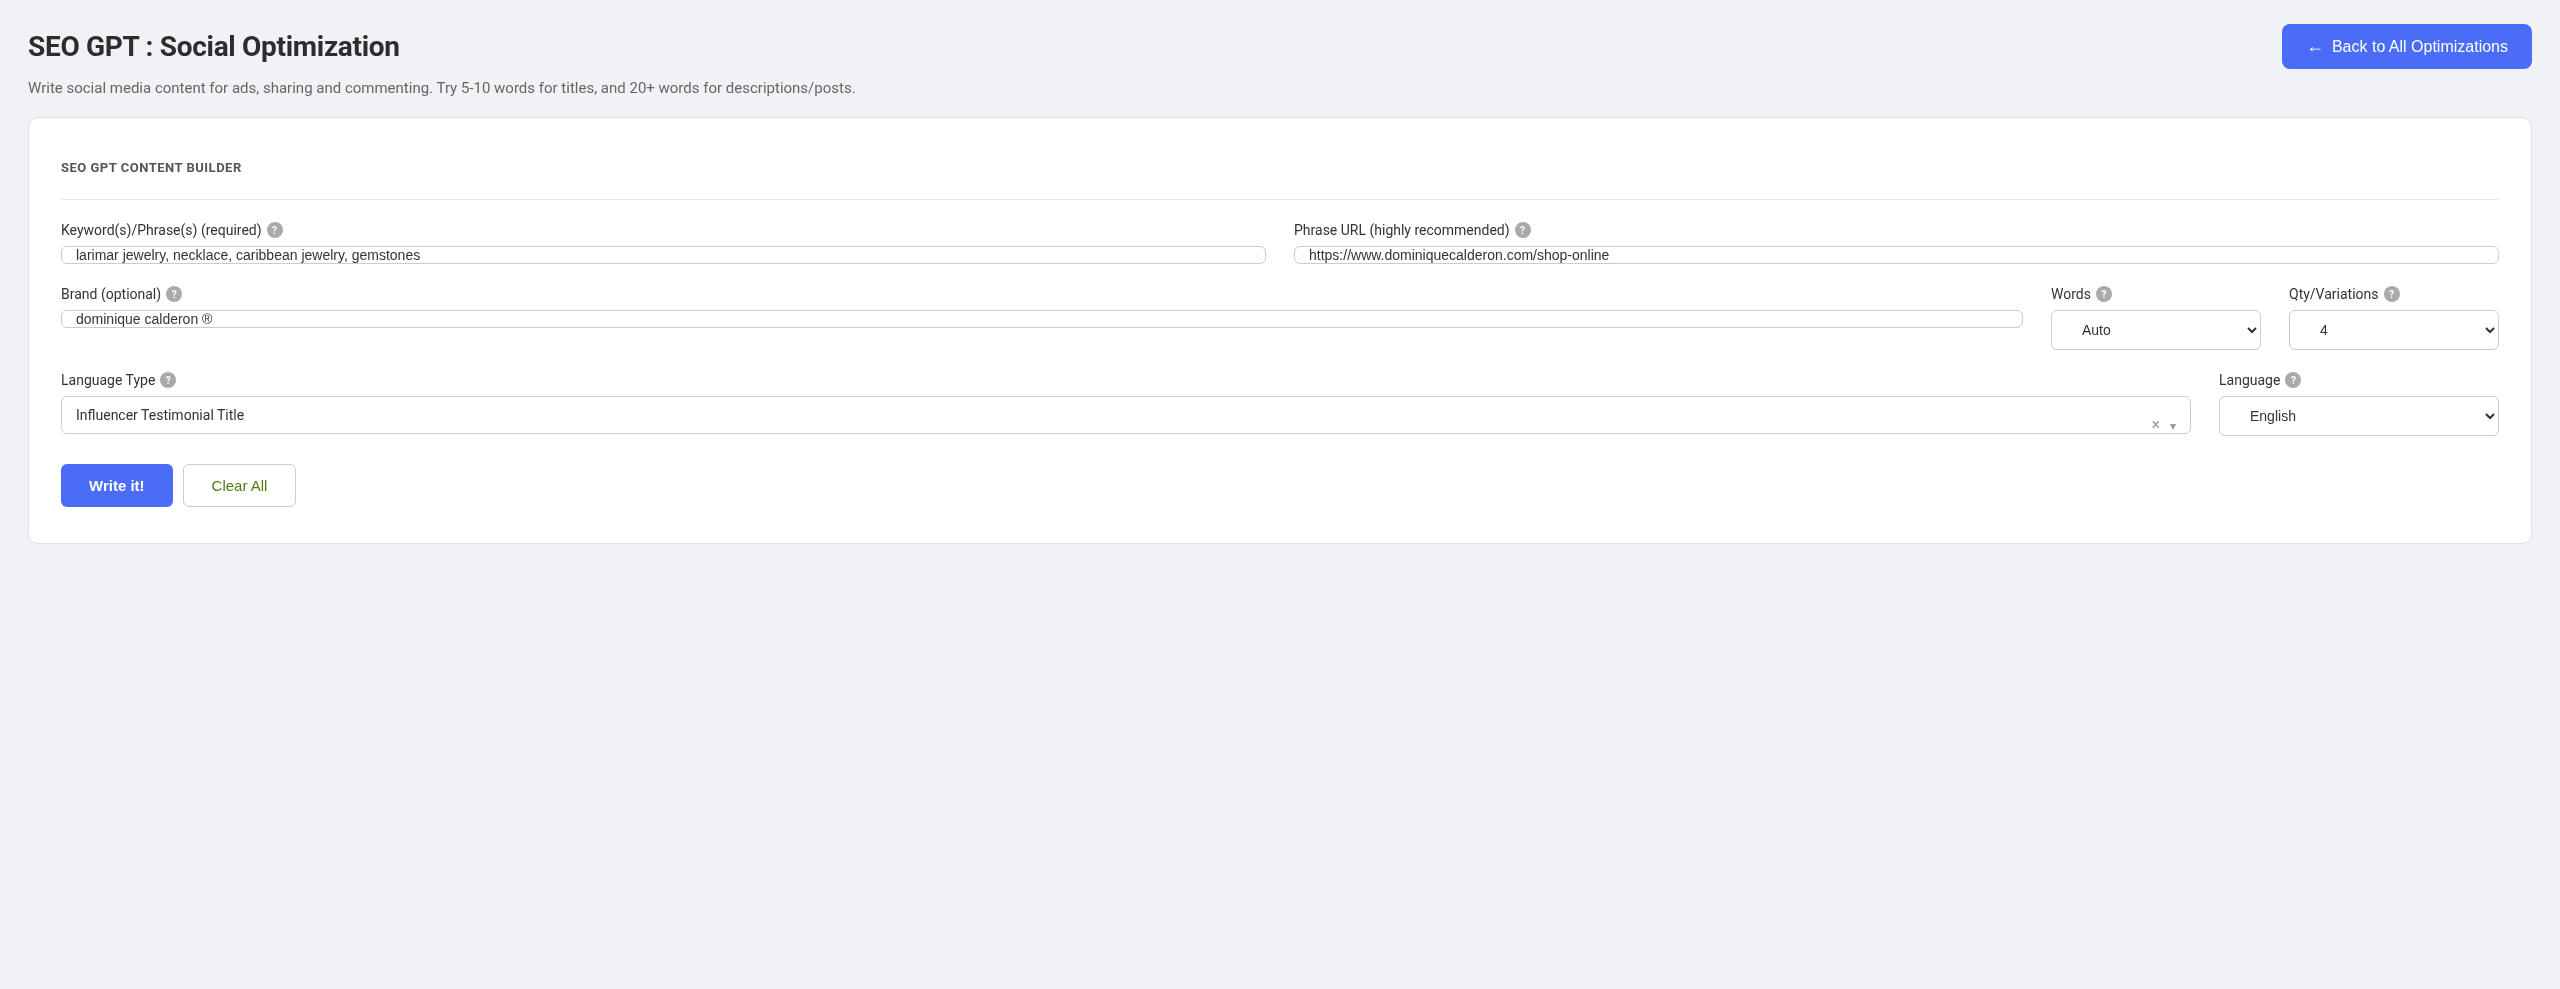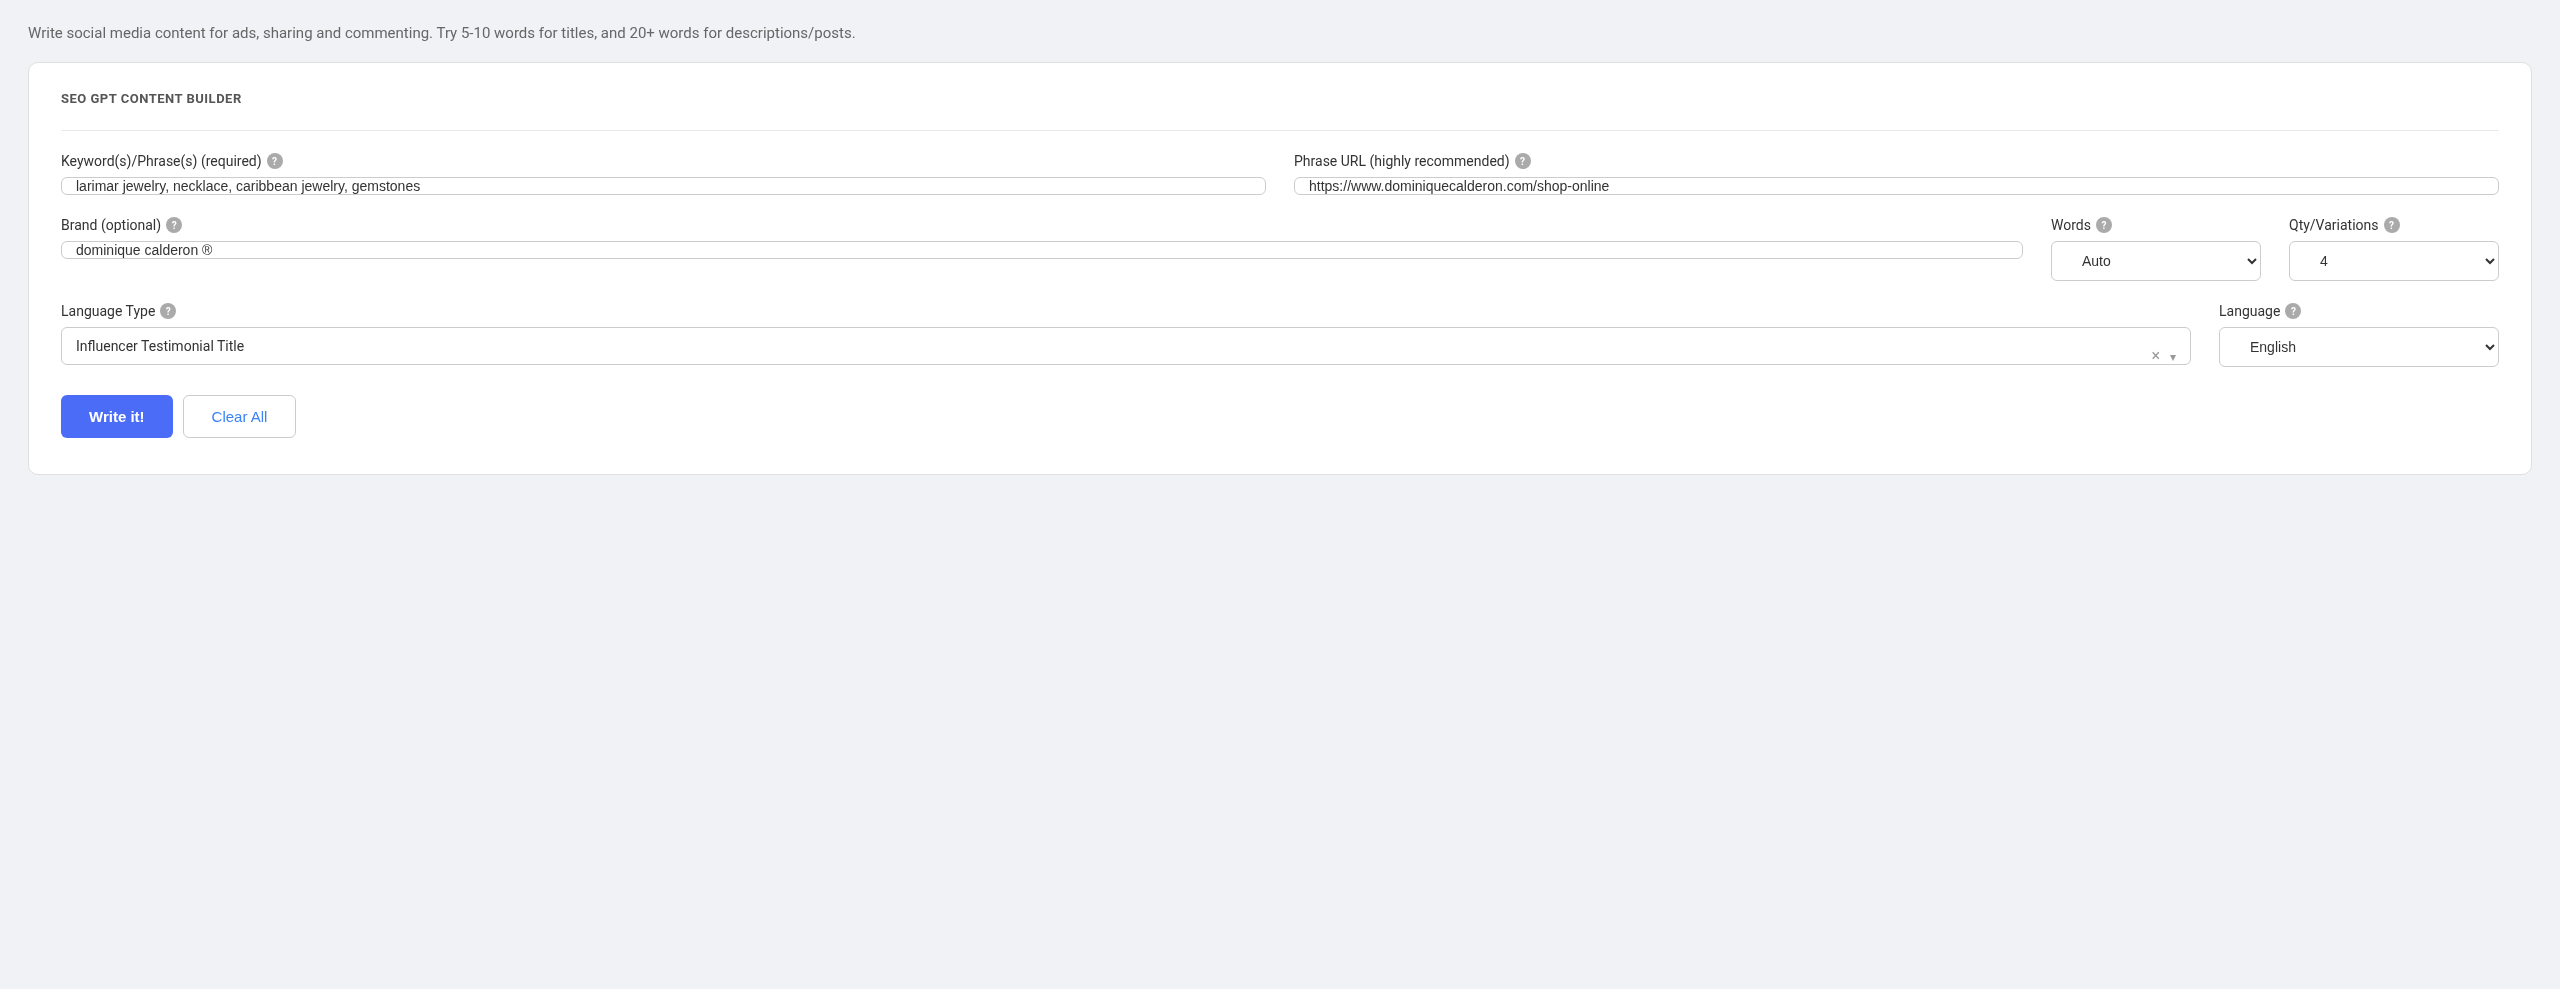--- a/index.html
+++ b/index.html
@@ -66,20 +66,21 @@
       padding: 28px 32px 36px;
     }
 
     .card-section-title {
       font-size: 13px;
       font-weight: 700;
       color: #555;
       letter-spacing: 0.5px;
       margin-bottom: 24px;
       text-transform: uppercase;
+      margin-top: 14px;
     }
 
     .form-row {
       display: flex;
       gap: 28px;
       margin-bottom: 22px;
     }
 
     .form-group {
       display: flex;
@@ -182,40 +183,47 @@
       border: none;
       border-radius: 6px;
       padding: 12px 28px;
       font-size: 15px;
       font-weight: 600;
       cursor: pointer;
     }
 
     .btn-clear {
       background: white;
-      color: #3b82f6;
+      color: #4d7c0f;
       border: 1px solid #ccc;
       border-radius: 6px;
       padding: 12px 28px;
       font-size: 15px;
       font-weight: 500;
       cursor: pointer;
     }
 
     .divider {
       border: none;
       border-top: 1px solid #e8e8e8;
       margin: 0 0 22px 0;
     }
   </style>
 </head>
 <body>
 
 <div class="page-wrapper">
 
+  <div class="header">
+    <h1 class="page-title">SEO GPT : Social Optimization</h1>
+    <button class="back-button">
+      <span class="back-arrow">←</span>
+      <span>Back to All Optimizations</span>
+    </button>
+  </div>
 
   <p class="subtitle">Write social media content for ads, sharing and commenting. Try 5-10 words for titles, and 20+ words for descriptions/posts.</p>
 
   <div class="card">
     <div class="card-section-title">SEO GPT CONTENT BUILDER</div>
 
     <hr class="divider">
 
     <div class="form-row">
       <div class="form-group">

